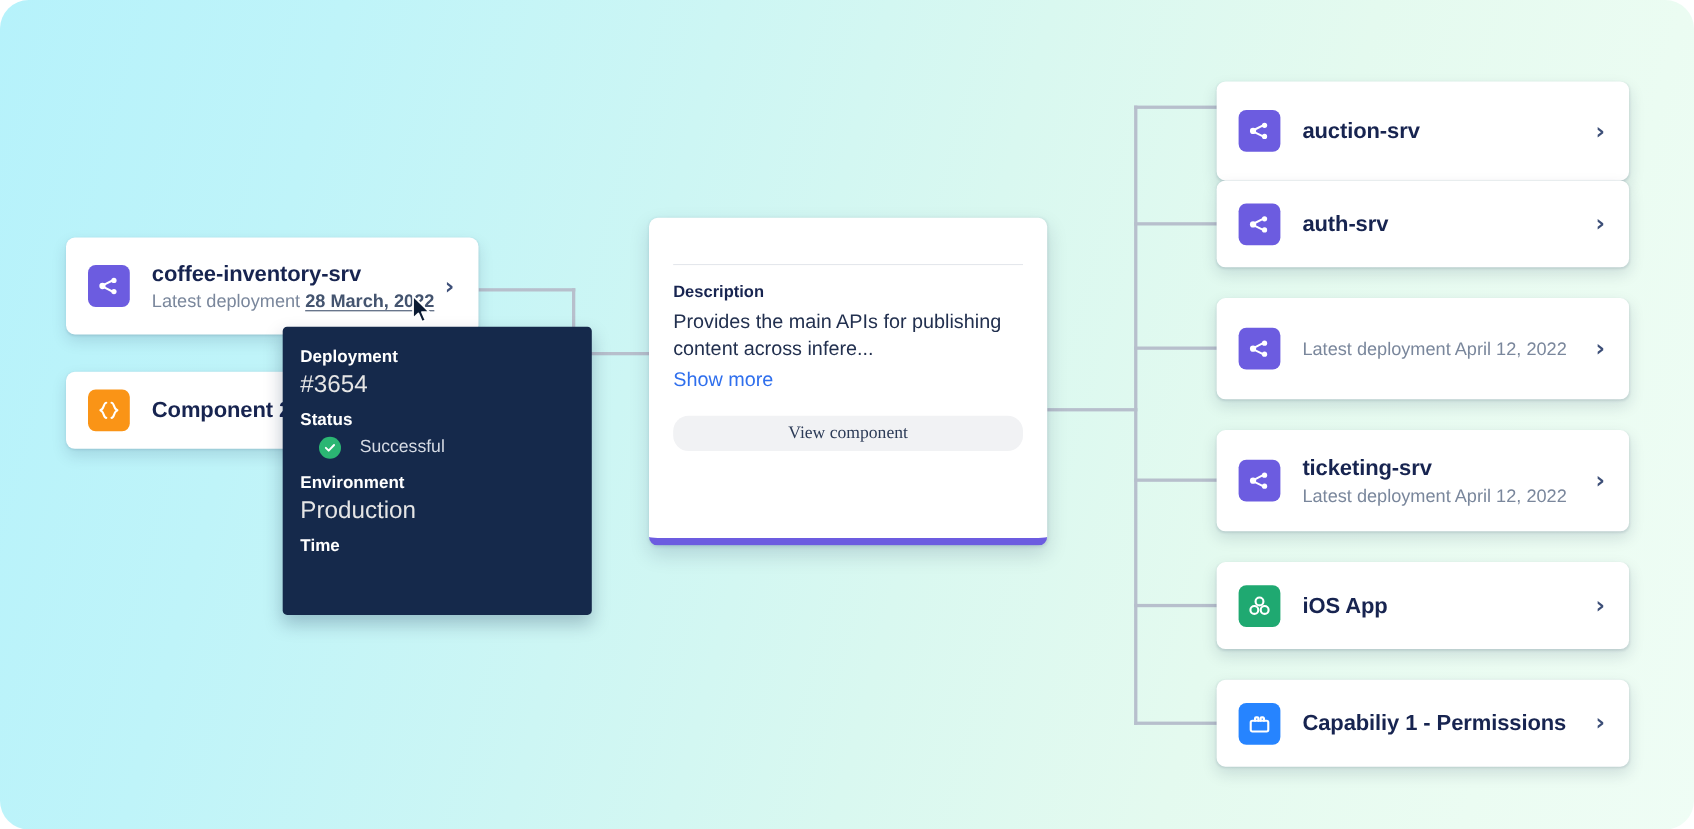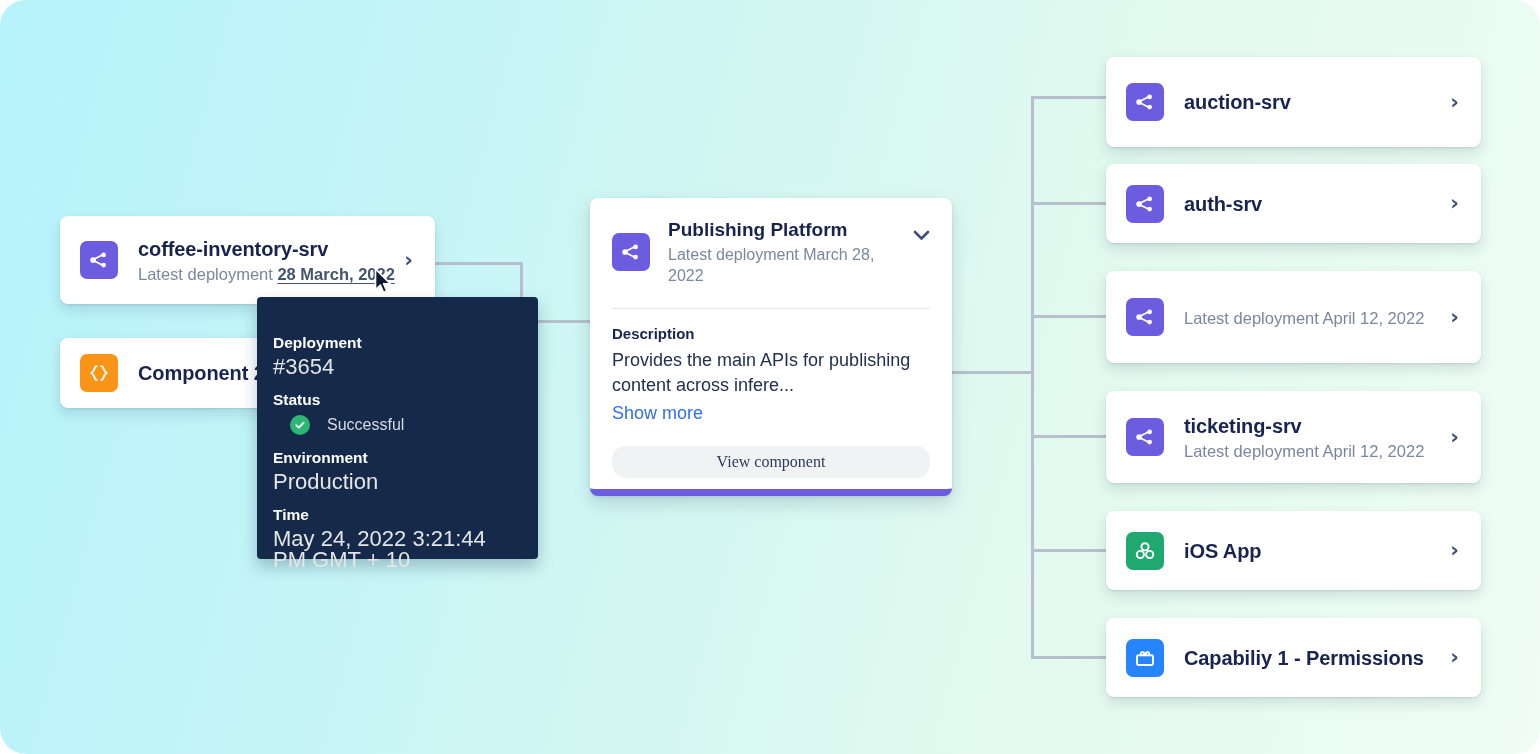--- a/index.html
+++ b/index.html
@@ -106,21 +106,21 @@
   }
 
   
   .rcard { left: 1106px; width: 375px; }
 
   
   #tooltip {
     position: absolute; left: 257px; top: 297px;
     width: 281px; height: 262px;
     background: #15294b; border-radius: 4px;
-    padding: 36px 20px 0 16px;
+    padding: 18px 20px 0 16px;
     box-shadow: 0 8px 16px rgba(9,30,66,0.25);
   }
   .tt-label { font-size: 15.5px; font-weight: 700; color: #ffffff; line-height: 20px; }
   .tt-value { font-size: 22px; color: #e5e5e5; line-height: 21px; margin-top: 3px; }
   .tt-gap { height: 13px; }
   .tt-status { display: flex; align-items: center; margin-top: 5px; }
   .check-circle {
     width: 20px; height: 20px; border-radius: 50%;
     background: #2bb673; display: flex; align-items: center; justify-content: center;
     flex: 0 0 20px;
@@ -176,39 +176,20 @@
           <path d="M14.6 4.5 C17 4.5 16.8 9 18.8 10.8 C19.4 11.4 19.8 11.7 20.4 12 C19.8 12.3 19.4 12.6 18.8 13.2 C16.8 15 17 19.5 14.6 19.5" stroke="#ffffff" stroke-width="2.1" stroke-linecap="round" stroke-linejoin="round"></path>
         </svg>
       </div>
       <div class="txtblock">
         <div class="c-title">Component 2</div>
       </div>
     </div>
   </div>
 
   <div class="card" id="card-main">
-    <div class="head">
-      <div class="icon-tile tile-purple">
-        <svg width="22" height="22" viewBox="0 0 24 24" fill="none">
-          <circle cx="17" cy="6.5" r="2.6" fill="#ffffff"></circle>
-          <circle cx="17" cy="17.5" r="2.6" fill="#ffffff"></circle>
-          <circle cx="5.6" cy="12" r="3.1" fill="#ffffff"></circle>
-          <path d="M7.4 10.6 L15 6.8 M7.4 13.4 L15 17.2" stroke="#ffffff" stroke-width="2" stroke-linecap="round"></path>
-        </svg>
-      </div>
-      <div style="margin-left:18px;">
-        <div class="m-title">Publishing Platform</div>
-        <div class="m-sub">Latest deployment March 28, 2022</div>
-      </div>
-      <div class="chev-down">
-        <svg width="17" height="11" viewBox="0 0 17 11" fill="none">
-          <path d="M2 2 L8.5 8.5 L15 2" stroke="#3d4f78" stroke-width="2.6" stroke-linecap="round" stroke-linejoin="round"></path>
-        </svg>
-      </div>
-    </div>
 
     <div class="divider"></div>
 
     <div class="sec-label">Description</div>
     <div class="desc">Provides the main APIs for publishing content across infere...</div>
     <div class="link">Show more</div>
     <button class="btn">View component</button>
   </div>
 
   <div id="tooltip">
@@ -222,24 +203,23 @@
           <path d="M2.6 7.2 L5.6 10.1 L11.3 4.2" stroke="#ffffff" stroke-width="2.1" stroke-linecap="round" stroke-linejoin="round"></path>
         </svg>
       </span>
       <span>Successful</span>
     </div>
     <div class="tt-gap"></div>
     <div class="tt-label">Environment</div>
     <div class="tt-value">Production</div>
     <div class="tt-gap"></div>
     <div class="tt-label">Time</div>
-    <div class="tt-value">May 24, 2022 3:21:44 PM GMT + 10</div>
-  </div>
-
-  <div class="card rcard" style="top:57px; height:90px;">
+  </div>
+
+  <div class="card rcard" style="top:74px; height:90px;">
     <div class="row">
       <div class="icon-tile tile-purple">
         <svg width="22" height="22" viewBox="0 0 24 24" fill="none">
           <circle cx="17" cy="6.5" r="2.6" fill="#ffffff"></circle>
             <circle cx="17" cy="17.5" r="2.6" fill="#ffffff"></circle>
           <circle cx="5.6" cy="12" r="3.1" fill="#ffffff"></circle>
           <path d="M7.4 10.6 L15 6.8 M7.4 13.4 L15 17.2" stroke="#ffffff" stroke-width="2" stroke-linecap="round"></path>
         </svg>
       </div>
       <div class="txtblock">

